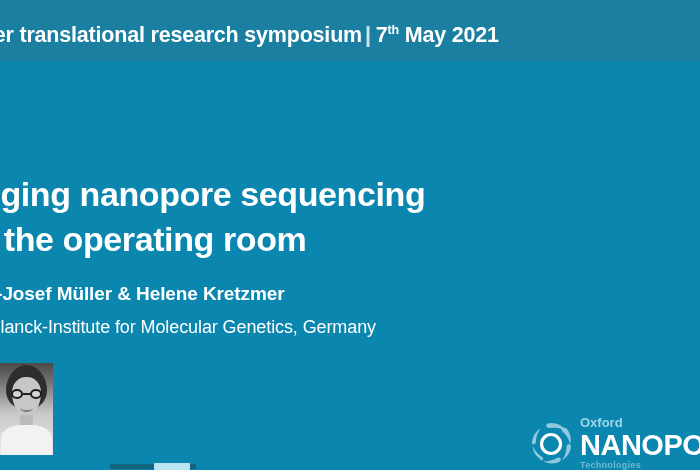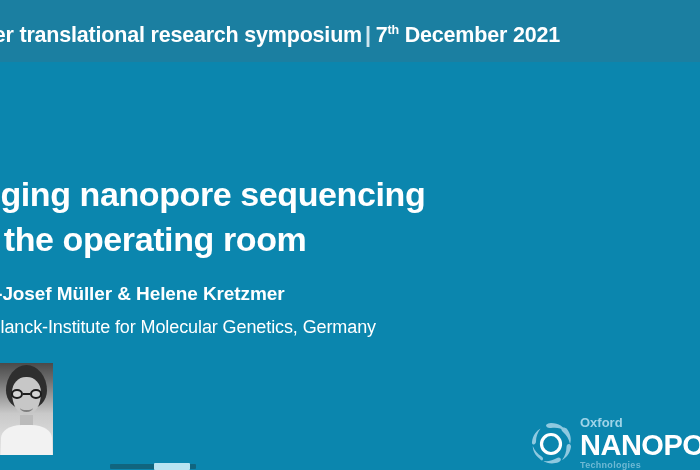--- a/index.html
+++ b/index.html
@@ -267,21 +267,21 @@
   }
 </style>
 </head>
 <body>
 
 <div id="stage">
 
   <div class="slide">
 
     <div class="header-band">
-      <div class="header-text"><span>Cancer translational research symposium</span><span class="sep">|</span><span>7</span><sup>th</sup><span> December 2021</span></div>
+      <div class="header-text"><span>Cancer translational research symposium</span><span class="sep">|</span><span>7</span><sup>th</sup><span> May 2021</span></div>
     </div>
 
     <div class="title-block">
       <div class="title-line">Bringing nanopore sequencing</div>
       <div class="title-line">into the operating room</div>
     </div>
 
     <div class="authors">Franz-Josef Müller &amp; Helene Kretzmer</div>
     <div class="affiliation">Max Planck-Institute for Molecular Genetics, Germany</div>
 

